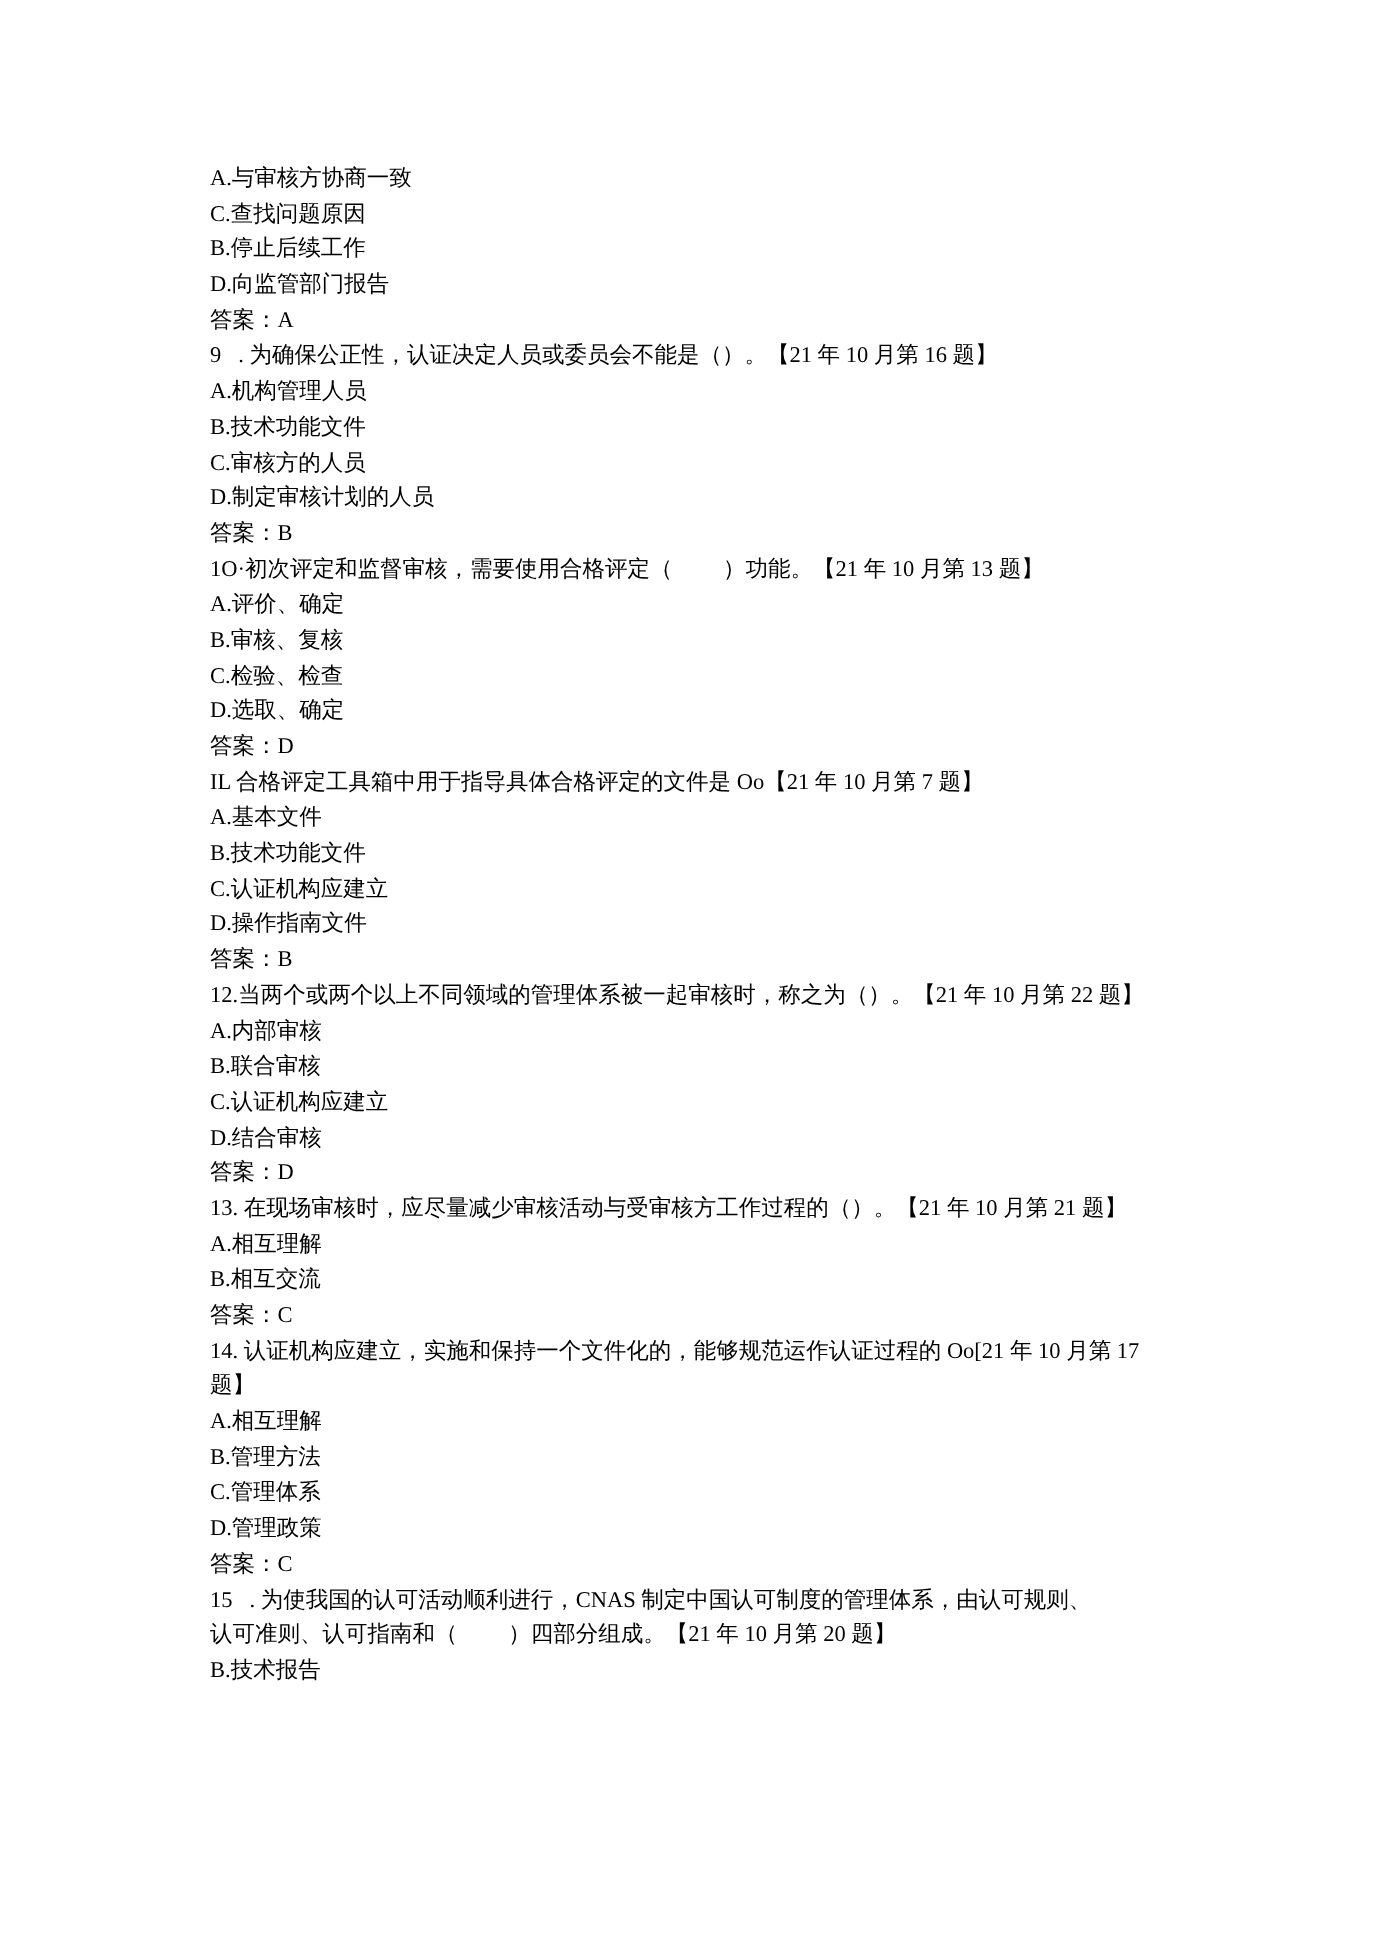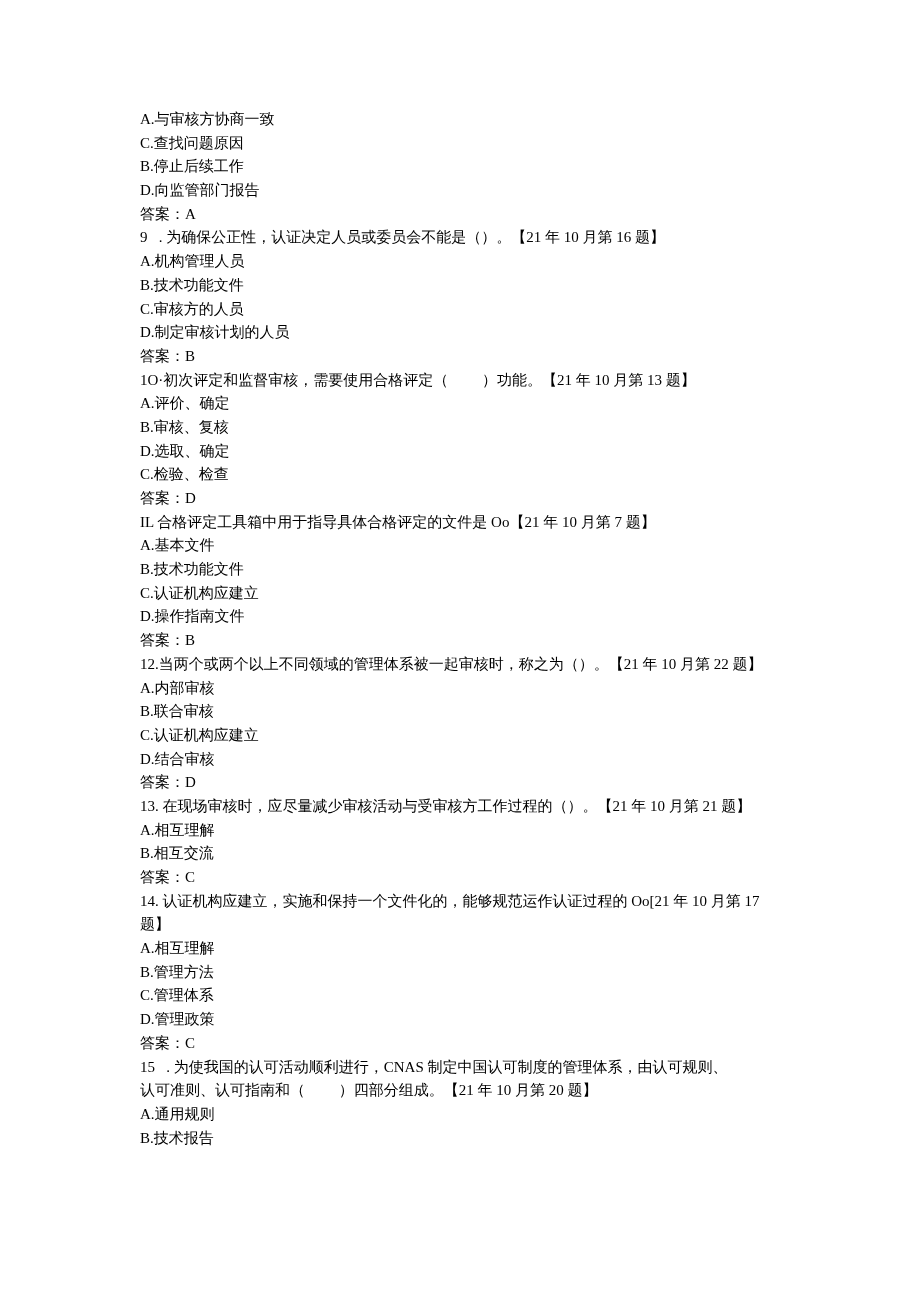--- a/index.html
+++ b/index.html
@@ -33,22 +33,22 @@
   <div class="line">答案：A</div>
   <div class="line">9   . 为确保公正性，认证决定人员或委员会不能是（）。【21 年 10 月第 16 题】</div>
   <div class="line">A.机构管理人员</div>
   <div class="line">B.技术功能文件</div>
   <div class="line">C.审核方的人员</div>
   <div class="line">D.制定审核计划的人员</div>
   <div class="line">答案：B</div>
   <div class="line">1O·初次评定和监督审核，需要使用合格评定（         ）功能。【21 年 10 月第 13 题】</div>
   <div class="line">A.评价、确定</div>
   <div class="line">B.审核、复核</div>
+  <div class="line">C.检验、检查</div>
   <div class="line">D.选取、确定</div>
-  <div class="line">C.检验、检查</div>
   <div class="line">答案：D</div>
   <div class="line">IL 合格评定工具箱中用于指导具体合格评定的文件是 Oo【21 年 10 月第 7 题】</div>
   <div class="line">A.基本文件</div>
   <div class="line">B.技术功能文件</div>
   <div class="line">C.认证机构应建立</div>
   <div class="line">D.操作指南文件</div>
   <div class="line">答案：B</div>
   <div class="line">12.当两个或两个以上不同领域的管理体系被一起审核时，称之为（）。【21 年 10 月第 22 题】</div>
   <div class="line">A.内部审核</div>
   <div class="line">B.联合审核</div>
@@ -61,15 +61,14 @@
   <div class="line">答案：C</div>
   <div class="line">14. 认证机构应建立，实施和保持一个文件化的，能够规范运作认证过程的 Oo[21 年 10 月第 17</div>
   <div class="line">题】</div>
   <div class="line">A.相互理解</div>
   <div class="line">B.管理方法</div>
   <div class="line">C.管理体系</div>
   <div class="line">D.管理政策</div>
   <div class="line">答案：C</div>
   <div class="line">15   . 为使我国的认可活动顺利进行，CNAS 制定中国认可制度的管理体系，由认可规则、</div>
   <div class="line">认可准则、认可指南和（         ）四部分组成。【21 年 10 月第 20 题】</div>
-  <div class="line">A.通用规则</div>
   <div class="line">B.技术报告</div>
 </div>
 
 </body></html>

